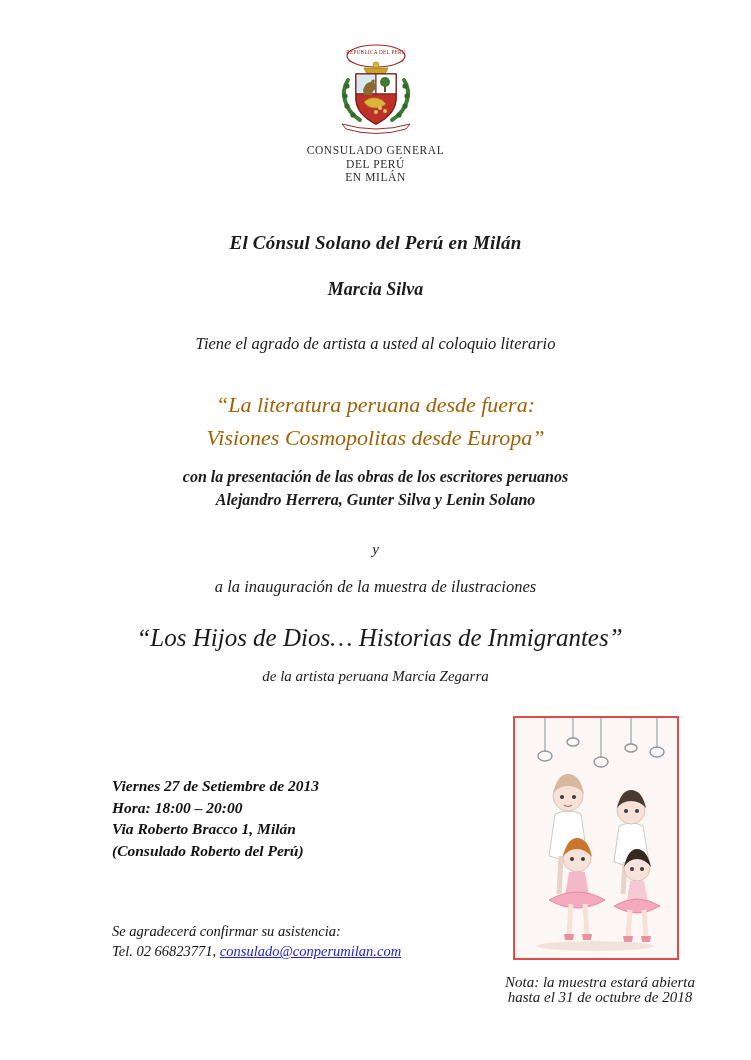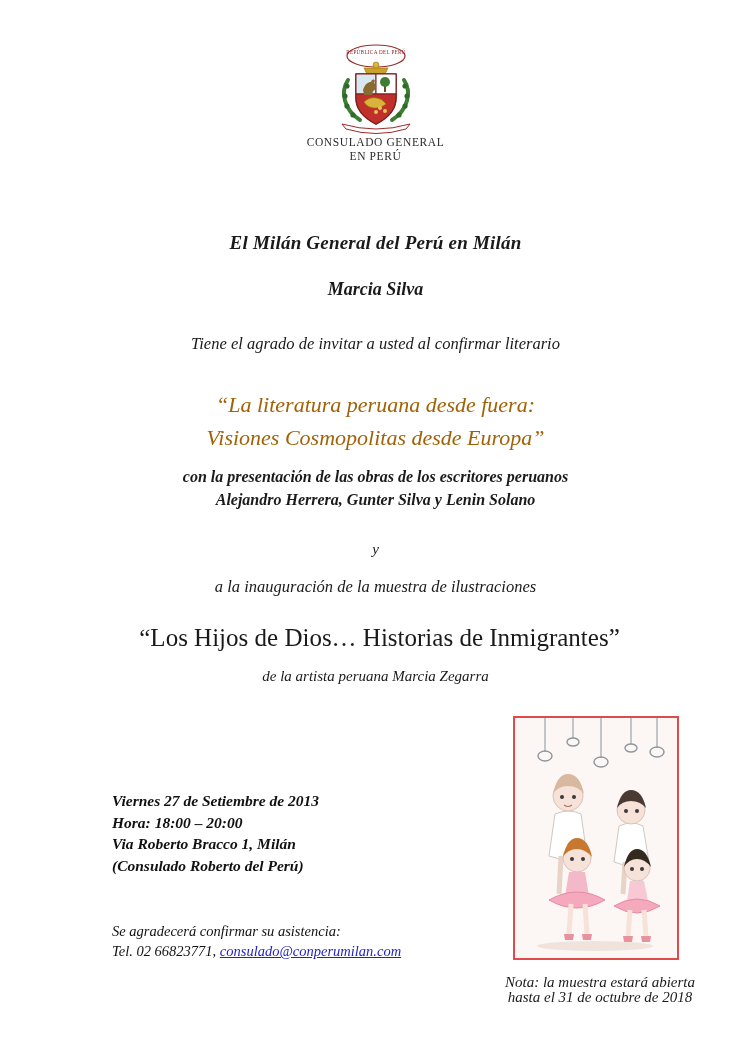--- a/index.html
+++ b/index.html
@@ -31,21 +31,21 @@
     text-align: center;
   }
   .crest {
     width: 84px;
     height: 96px;
     margin: 0 auto;
     position: relative;
   }
   .crest svg { display: block; }
   .crest-caption {
-    margin-top: 2px;
+    margin-top: 10px;
     font-family: "Liberation Serif", serif;
     font-size: 11.5px;
     letter-spacing: 0.6px;
     line-height: 13.5px;
     color: #2b2b2b;
   }
   .crest-caption div { white-space: nowrap; }
 
   
   .center { text-align: center; }
@@ -103,20 +103,21 @@
     position: absolute;
     top: 577px;
     left: 0; right: 0;
     font-style: italic;
     font-size: 16.5px;
   }
   .title-second {
     position: absolute;
     top: 624px;
     left: 0; right: 0;
+    font-style: italic;
     font-size: 25px;
     padding-left: 8px;
   }
   .artist-line {
     position: absolute;
     top: 668px;
     left: 0; right: 0;
     font-style: italic;
     font-size: 15px;
   }
@@ -124,21 +125,20 @@
   
   .details {
     position: absolute;
     top: 775px;
     left: 112px;
     font-style: italic;
     font-weight: bold;
     font-size: 15.5px;
     line-height: 21.5px;
     color: #111;
-    margin-top: 15px;
   }
   .details div { white-space: nowrap; }
 
   .rsvp {
     position: absolute;
     top: 921px;
     left: 112px;
     font-style: italic;
     font-size: 14.5px;
     line-height: 20px;
@@ -213,28 +213,29 @@
         <path d="M30 64 c6 -6 16 -6 22 2 c-8 6 -18 5 -22 -2 z" fill="#d8b43a" stroke="#9a7b14" stroke-width="0.6"></path>
         <circle cx="46" cy="70" r="2" fill="#e2c55a"></circle>
         <circle cx="51" cy="73" r="2" fill="#e2c55a"></circle>
         <circle cx="42" cy="74" r="2" fill="#e2c55a"></circle>
 
         <path d="M8 86 q34 10 68 0 l-4 5 q-30 9 -60 0 z" fill="#ffffff" stroke="#9b2c2c" stroke-width="1"></path>
       </svg>
     </div>
     <div class="crest-caption">
       <div>CONSULADO  GENERAL</div>
-      <div>EN PERÚ</div>
+      <div>DEL PERÚ</div>
+      <div>EN MILÁN</div>
     </div>
   </div>
 
-  <div class="consul-line center">El Milán General del Perú en Milán</div>
+  <div class="consul-line center">El Cónsul Solano del Perú en Milán</div>
   <div class="consul-name center">Marcia Silva</div>
 
-  <div class="invite-line center">Tiene el agrado de invitar a usted al confirmar literario</div>
+  <div class="invite-line center">Tiene el agrado de artista a usted al coloquio literario</div>
 
   <div class="title-main center">
     <div>“La literatura peruana desde fuera:</div>
     <div>Visiones Cosmopolitas desde Europa”</div>
   </div>
 
   <div class="sub-line center">
     <div>con la presentación de las obras de los escritores peruanos</div>
     <div>Alejandro Herrera, Gunter Silva y Lenin Solano</div>
   </div>

